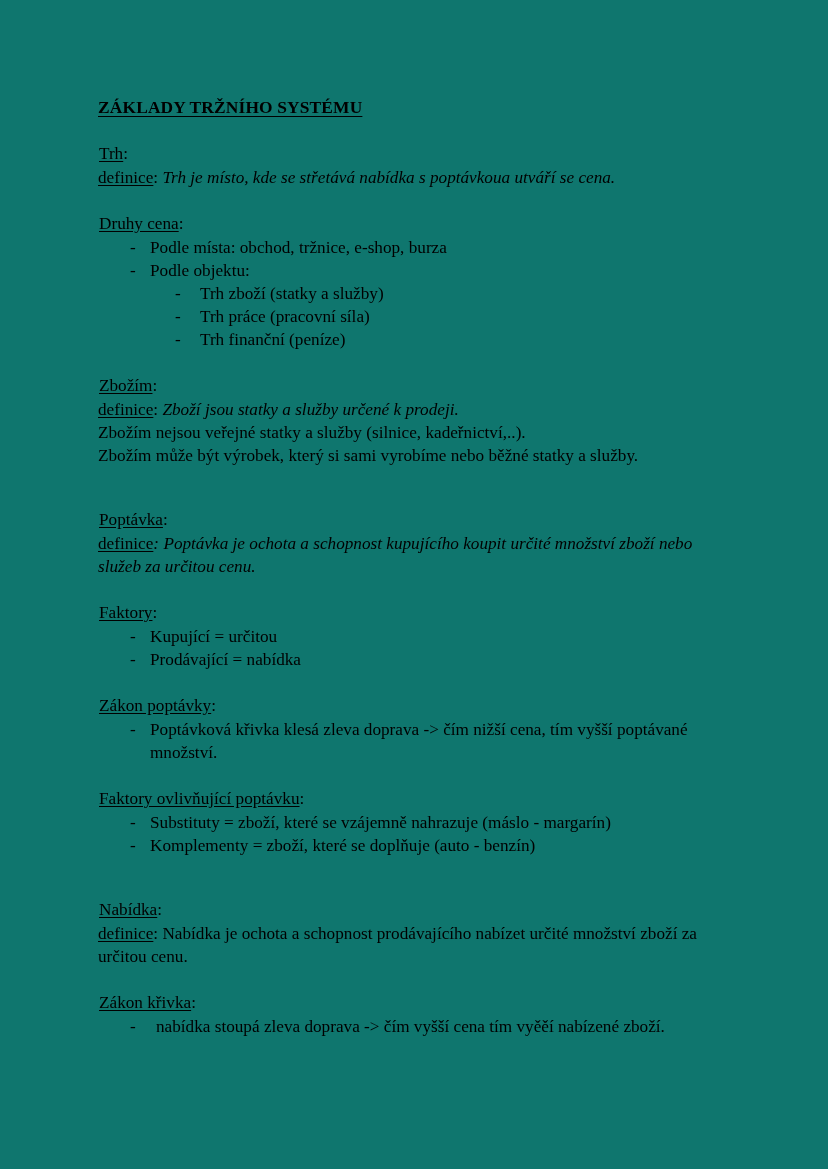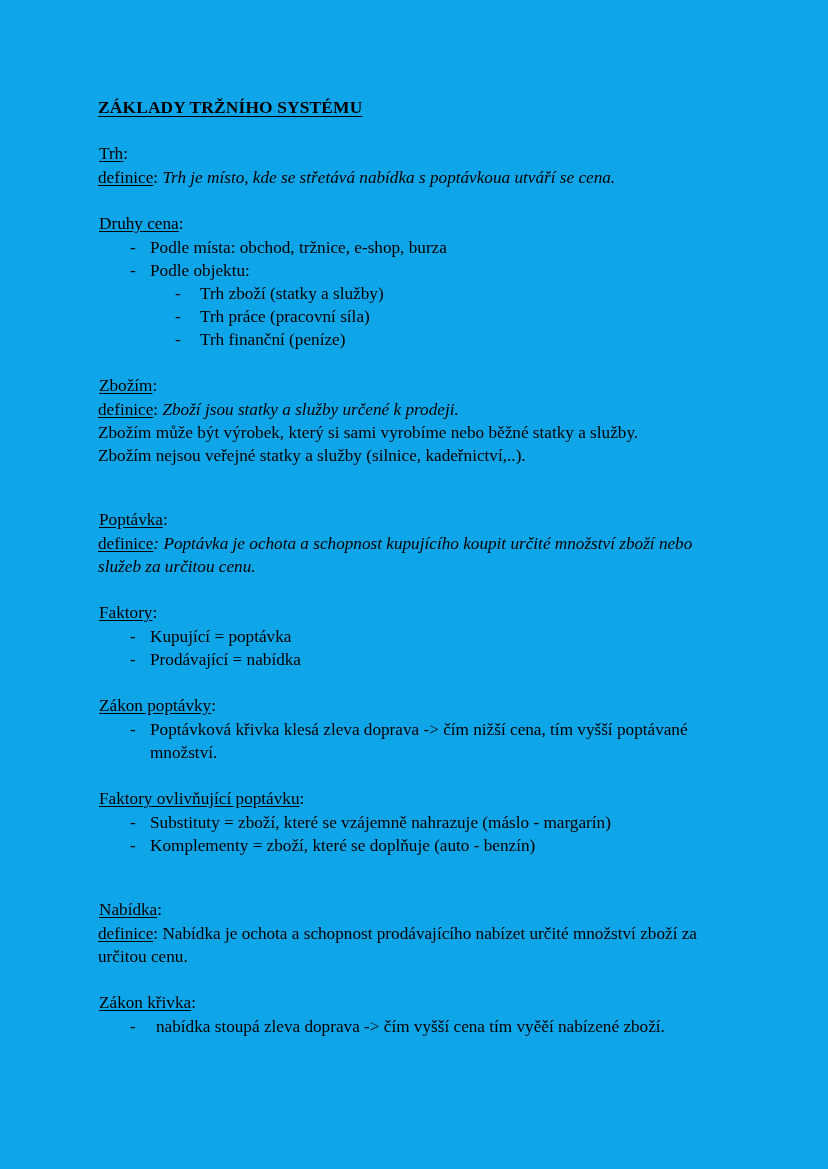--- a/index.html
+++ b/index.html
@@ -13,21 +13,21 @@
     height: 1169px;
     font-family: "Liberation Serif", "DejaVu Serif", serif;
     color: #000000;
     -webkit-font-smoothing: antialiased;
   }
 
   #page {
     position: relative;
     width: 828px;
     height: 1169px;
-    background: #0ea5e9;
+    background: #0f766e;
     box-sizing: border-box;
     padding: 96px 110px 60px 98px;
     overflow: hidden;
   }
 
   .doc-body {
     font-size: 17.2px;
     line-height: 22.6px;
   }
 
@@ -158,39 +158,39 @@
             <span class="btext">Trh finanční (peníze)</span>
           </li>
       </ul>
     </div>
 
     <div class="gap-md"></div>
 
     <div class="section">
       <p class="sec-head"><span class="u">Zbožím</span><span>:</span></p>
       <p class="def-line"><span class="def-label">definice</span><span>: </span><span class="def-text">Zboží jsou statky a služby určené k prodeji.</span></p>
+      <p class="plain-line">Zbožím nejsou veřejné statky a služby (silnice, kadeřnictví,..).</p>
       <p class="plain-line">Zbožím může být výrobek, který si sami vyrobíme nebo běžné statky a služby.</p>
-      <p class="plain-line">Zbožím nejsou veřejné statky a služby (silnice, kadeřnictví,..).</p>
     </div>
 
     <div class="gap-xl"></div>
 
     <div class="section">
       <p class="sec-head"><span class="u">Poptávka</span><span>:</span></p>
       <p class="def-line"><span class="def-label">definice</span><span class="def-text">: </span><span class="def-text">Poptávka je ochota a schopnost kupujícího koupit určité množství zboží nebo služeb za určitou cenu.</span></p>
     </div>
 
     <div class="gap-md"></div>
 
     <div class="section">
       <p class="sec-head"><span class="u">Faktory</span><span>:</span></p>
       <ul class="dash lvl1">
         <li>
             <span class="dash">-</span>
-            <span class="btext">Kupující = poptávka</span>
+            <span class="btext">Kupující = určitou</span>
           </li>
         <li>
             <span class="dash">-</span>
             <span class="btext">Prodávající = nabídka</span>
           </li>
       </ul>
     </div>
 
     <div class="gap-md"></div>
 

